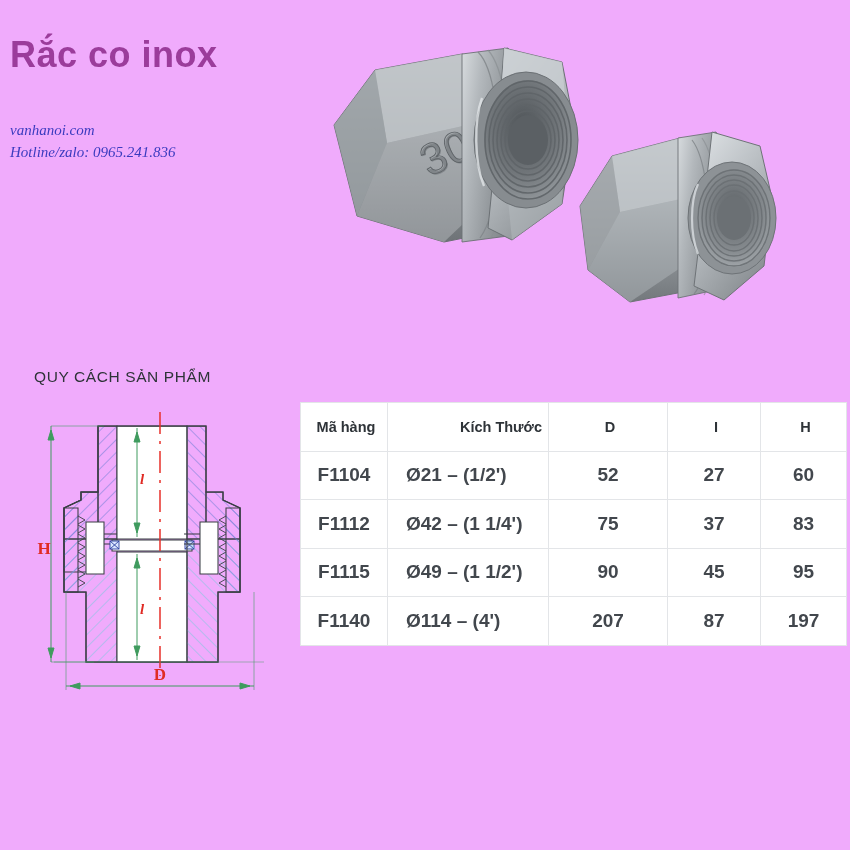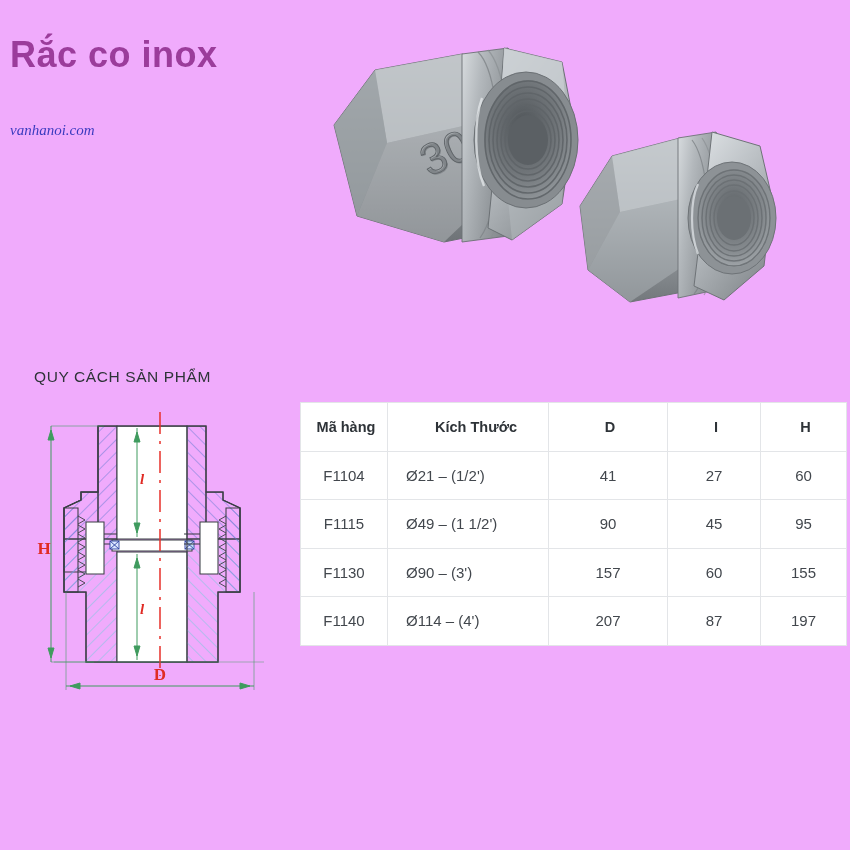--- a/index.html
+++ b/index.html
@@ -74,46 +74,46 @@
     border-collapse: collapse;
     width: 546px;
     table-layout: fixed;
     background: #ffffff;
   }
   table#spec-table th,
   table#spec-table td {
     border: 1px solid #e3e5e8;
     height: 48.5px;
     padding: 0 6px;
-    font-size: 15px;
+    font-size: 19px;
     color: #42474d;
     text-align: center;
     vertical-align: middle;
-    font-weight: normal;
+    font-weight: bold;
     overflow: hidden;
     white-space: nowrap;
   }
   table#spec-table th {
     font-weight: bold;
     color: #2e3338;
     font-size: 14.5px;
     padding-left: 10px;
   }
   table#spec-table th.col-code,
   table#spec-table td.col-code { width: 87px; }
   table#spec-table th.col-size,
   table#spec-table td.col-size { width: 161px; }
   table#spec-table th.col-d,
   table#spec-table td.col-d { width: 119px; }
   table#spec-table th.col-l,
   table#spec-table td.col-l { width: 93px; }
   table#spec-table th.col-h,
   table#spec-table td.col-h { width: 86px; }
   table#spec-table td.col-size { text-align: left; padding-left: 18px; }
-  table#spec-table th.col-size { text-align: center; padding-left: 22px; }
+  table#spec-table th.col-size { text-align: right; padding-left: 22px; }
 
   
   #bottom-cutoff {
     position: absolute;
     left: 96px; top: 838px;
     font-size: 11px;
     color: #b9b2c4;
     opacity: 0.45;
     white-space: nowrap;
     letter-spacing: 1px;
@@ -123,20 +123,21 @@
 <body>
 
 <div id="page">
 
   <div id="title-block">
     <h1 id="product-title">Rắc co inox</h1>
   </div>
 
   <div id="contact-block">
     <div>vanhanoi.com</div>
+    <div>Hotline/zalo: 0965.241.836</div>
   </div>
 
   <div id="product-photo">
     <svg width="530" height="292" viewBox="0 0 530 292" xmlns="http://www.w3.org/2000/svg">
       <defs>
         <linearGradient id="steelA" x1="0" y1="0" x2="0" y2="1">
           <stop offset="0" stop-color="#c9cdd0"></stop>
           <stop offset="0.35" stop-color="#a7acb0"></stop>
           <stop offset="0.65" stop-color="#8d9296"></stop>
           <stop offset="1" stop-color="#6e7377"></stop>
@@ -363,37 +364,37 @@
           <th class="col-d">D</th>
           <th class="col-l">I</th>
           <th class="col-h">H</th>
         </tr>
       </thead>
       <tbody id="spec-table-body">
 
       <tr>
             <td class="col-code">F1104</td>
             <td class="col-size">Ø21 – (1/2')</td>
-            <td class="col-d">41</td>
+            <td class="col-d">52</td>
             <td class="col-l">27</td>
             <td class="col-h">60</td>
+          </tr>
+          <tr>
+            <td class="col-code">F1112</td>
+            <td class="col-size">Ø42 – (1 1/4')</td>
+            <td class="col-d">75</td>
+            <td class="col-l">37</td>
+            <td class="col-h">83</td>
           </tr>
           <tr>
             <td class="col-code">F1115</td>
             <td class="col-size">Ø49 – (1 1/2')</td>
             <td class="col-d">90</td>
             <td class="col-l">45</td>
             <td class="col-h">95</td>
-          </tr>
-          <tr>
-            <td class="col-code">F1130</td>
-            <td class="col-size">Ø90 – (3')</td>
-            <td class="col-d">157</td>
-            <td class="col-l">60</td>
-            <td class="col-h">155</td>
           </tr>
           <tr>
             <td class="col-code">F1140</td>
             <td class="col-size">Ø114 – (4')</td>
             <td class="col-d">207</td>
             <td class="col-l">87</td>
             <td class="col-h">197</td>
           </tr>
         </tbody>
     </table>

